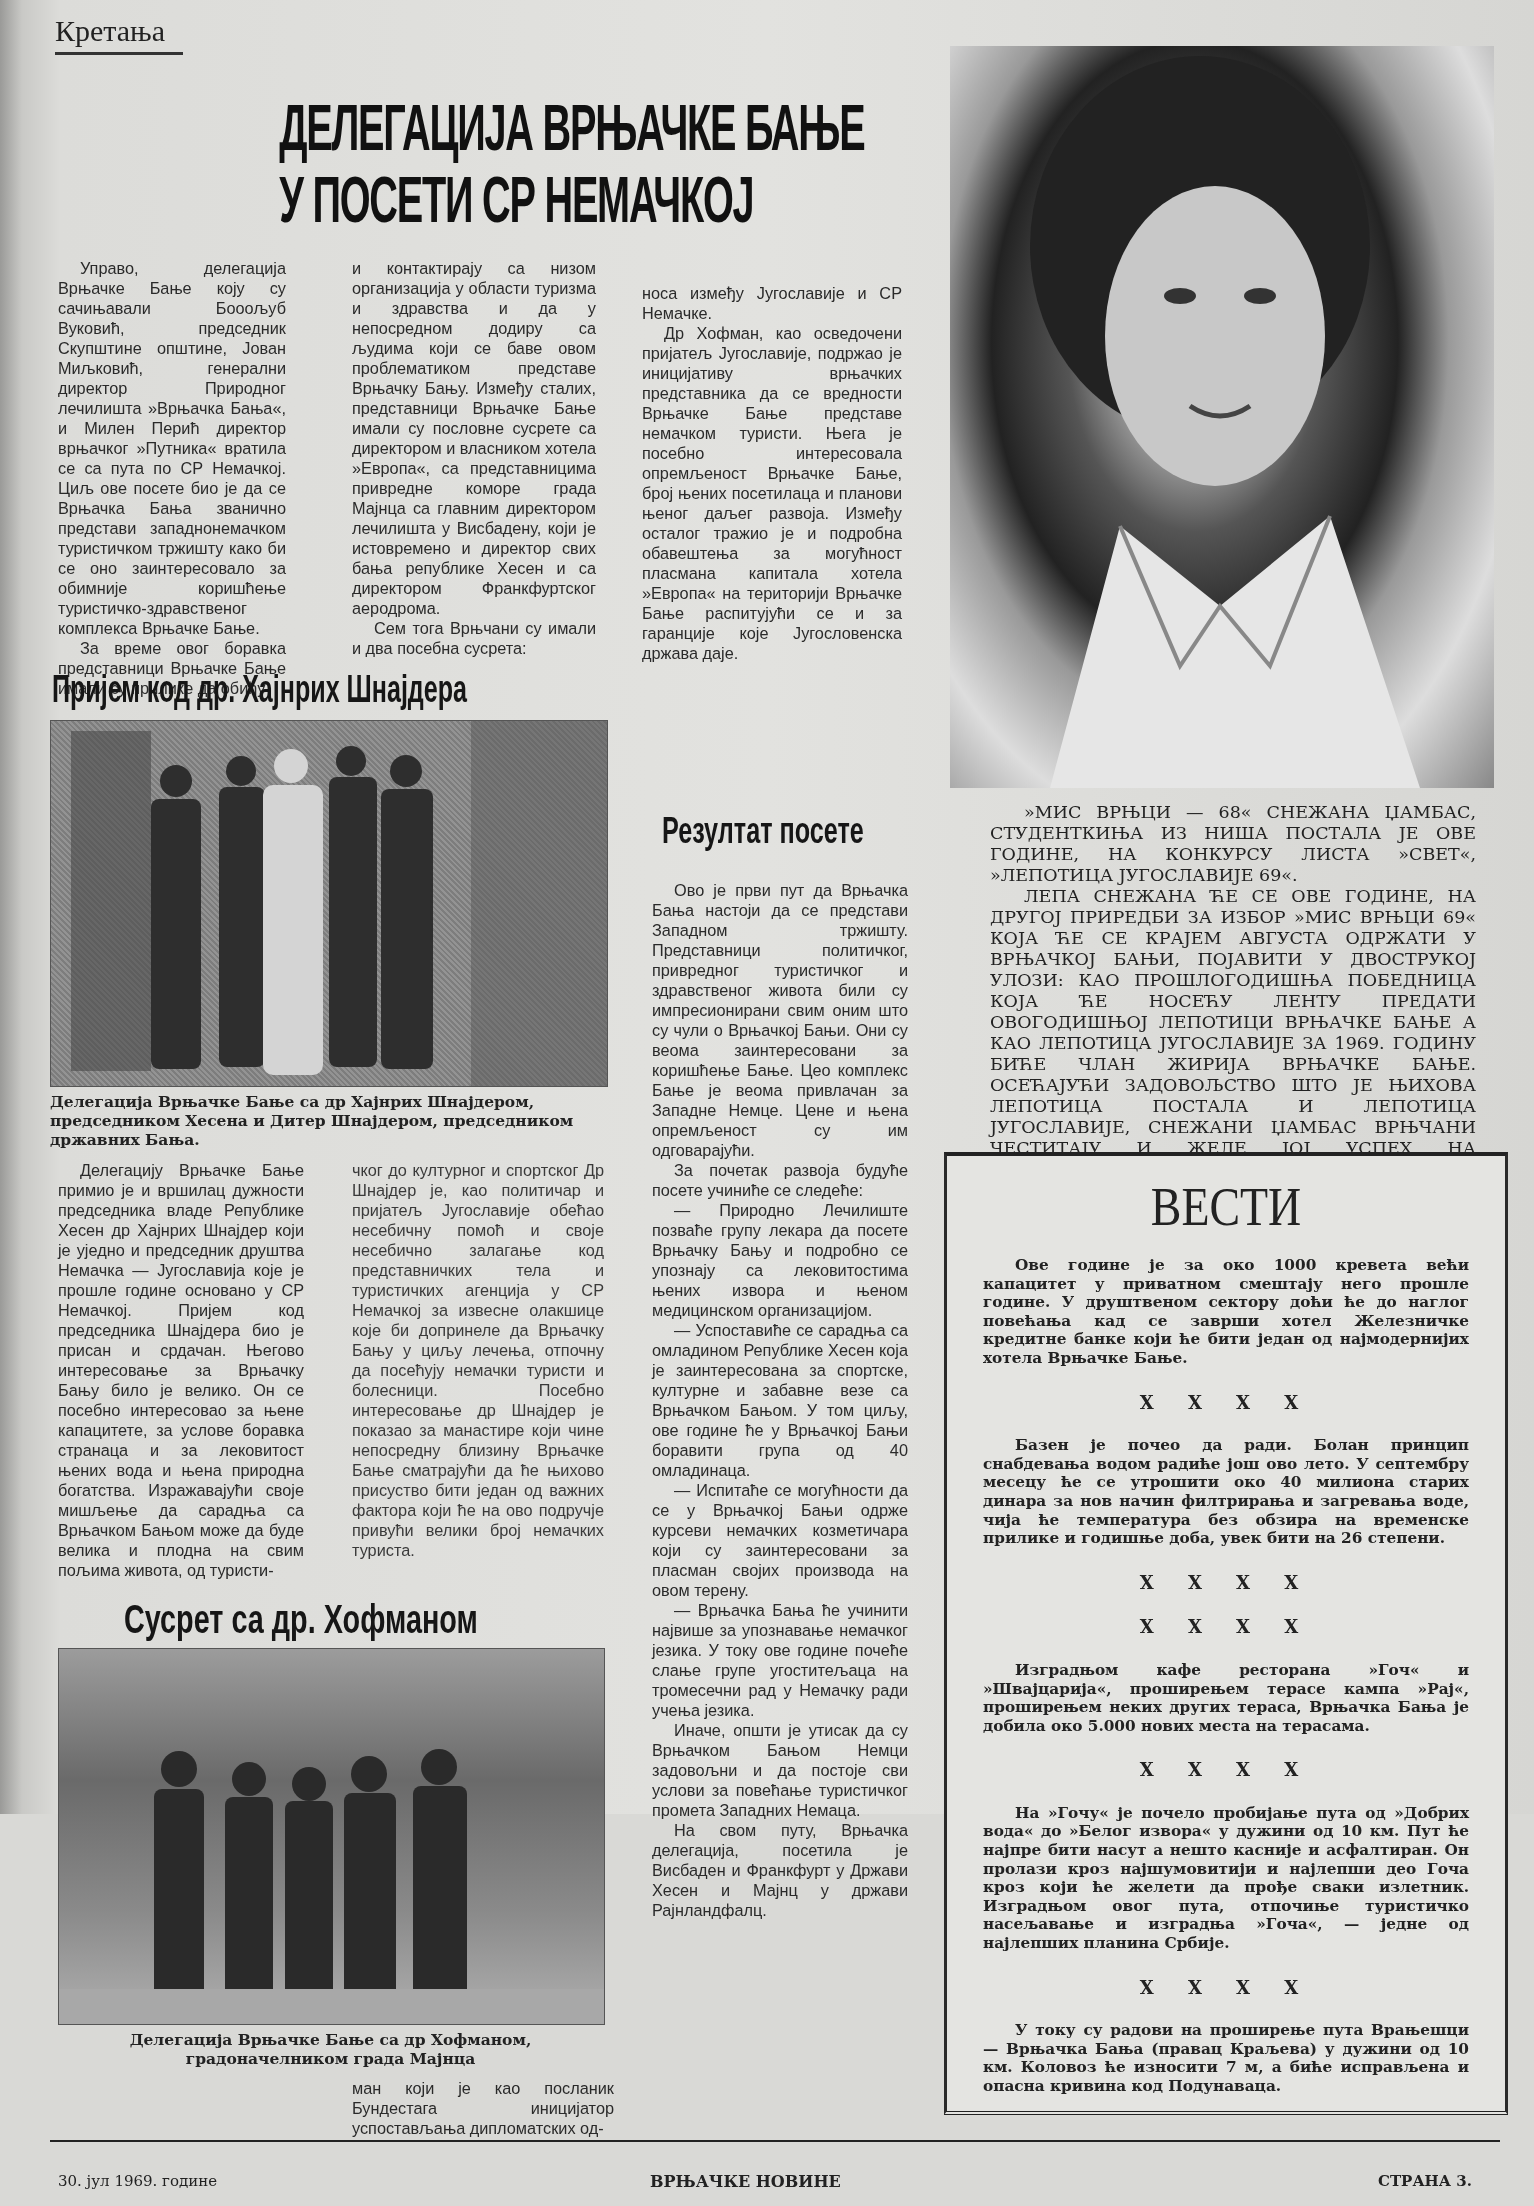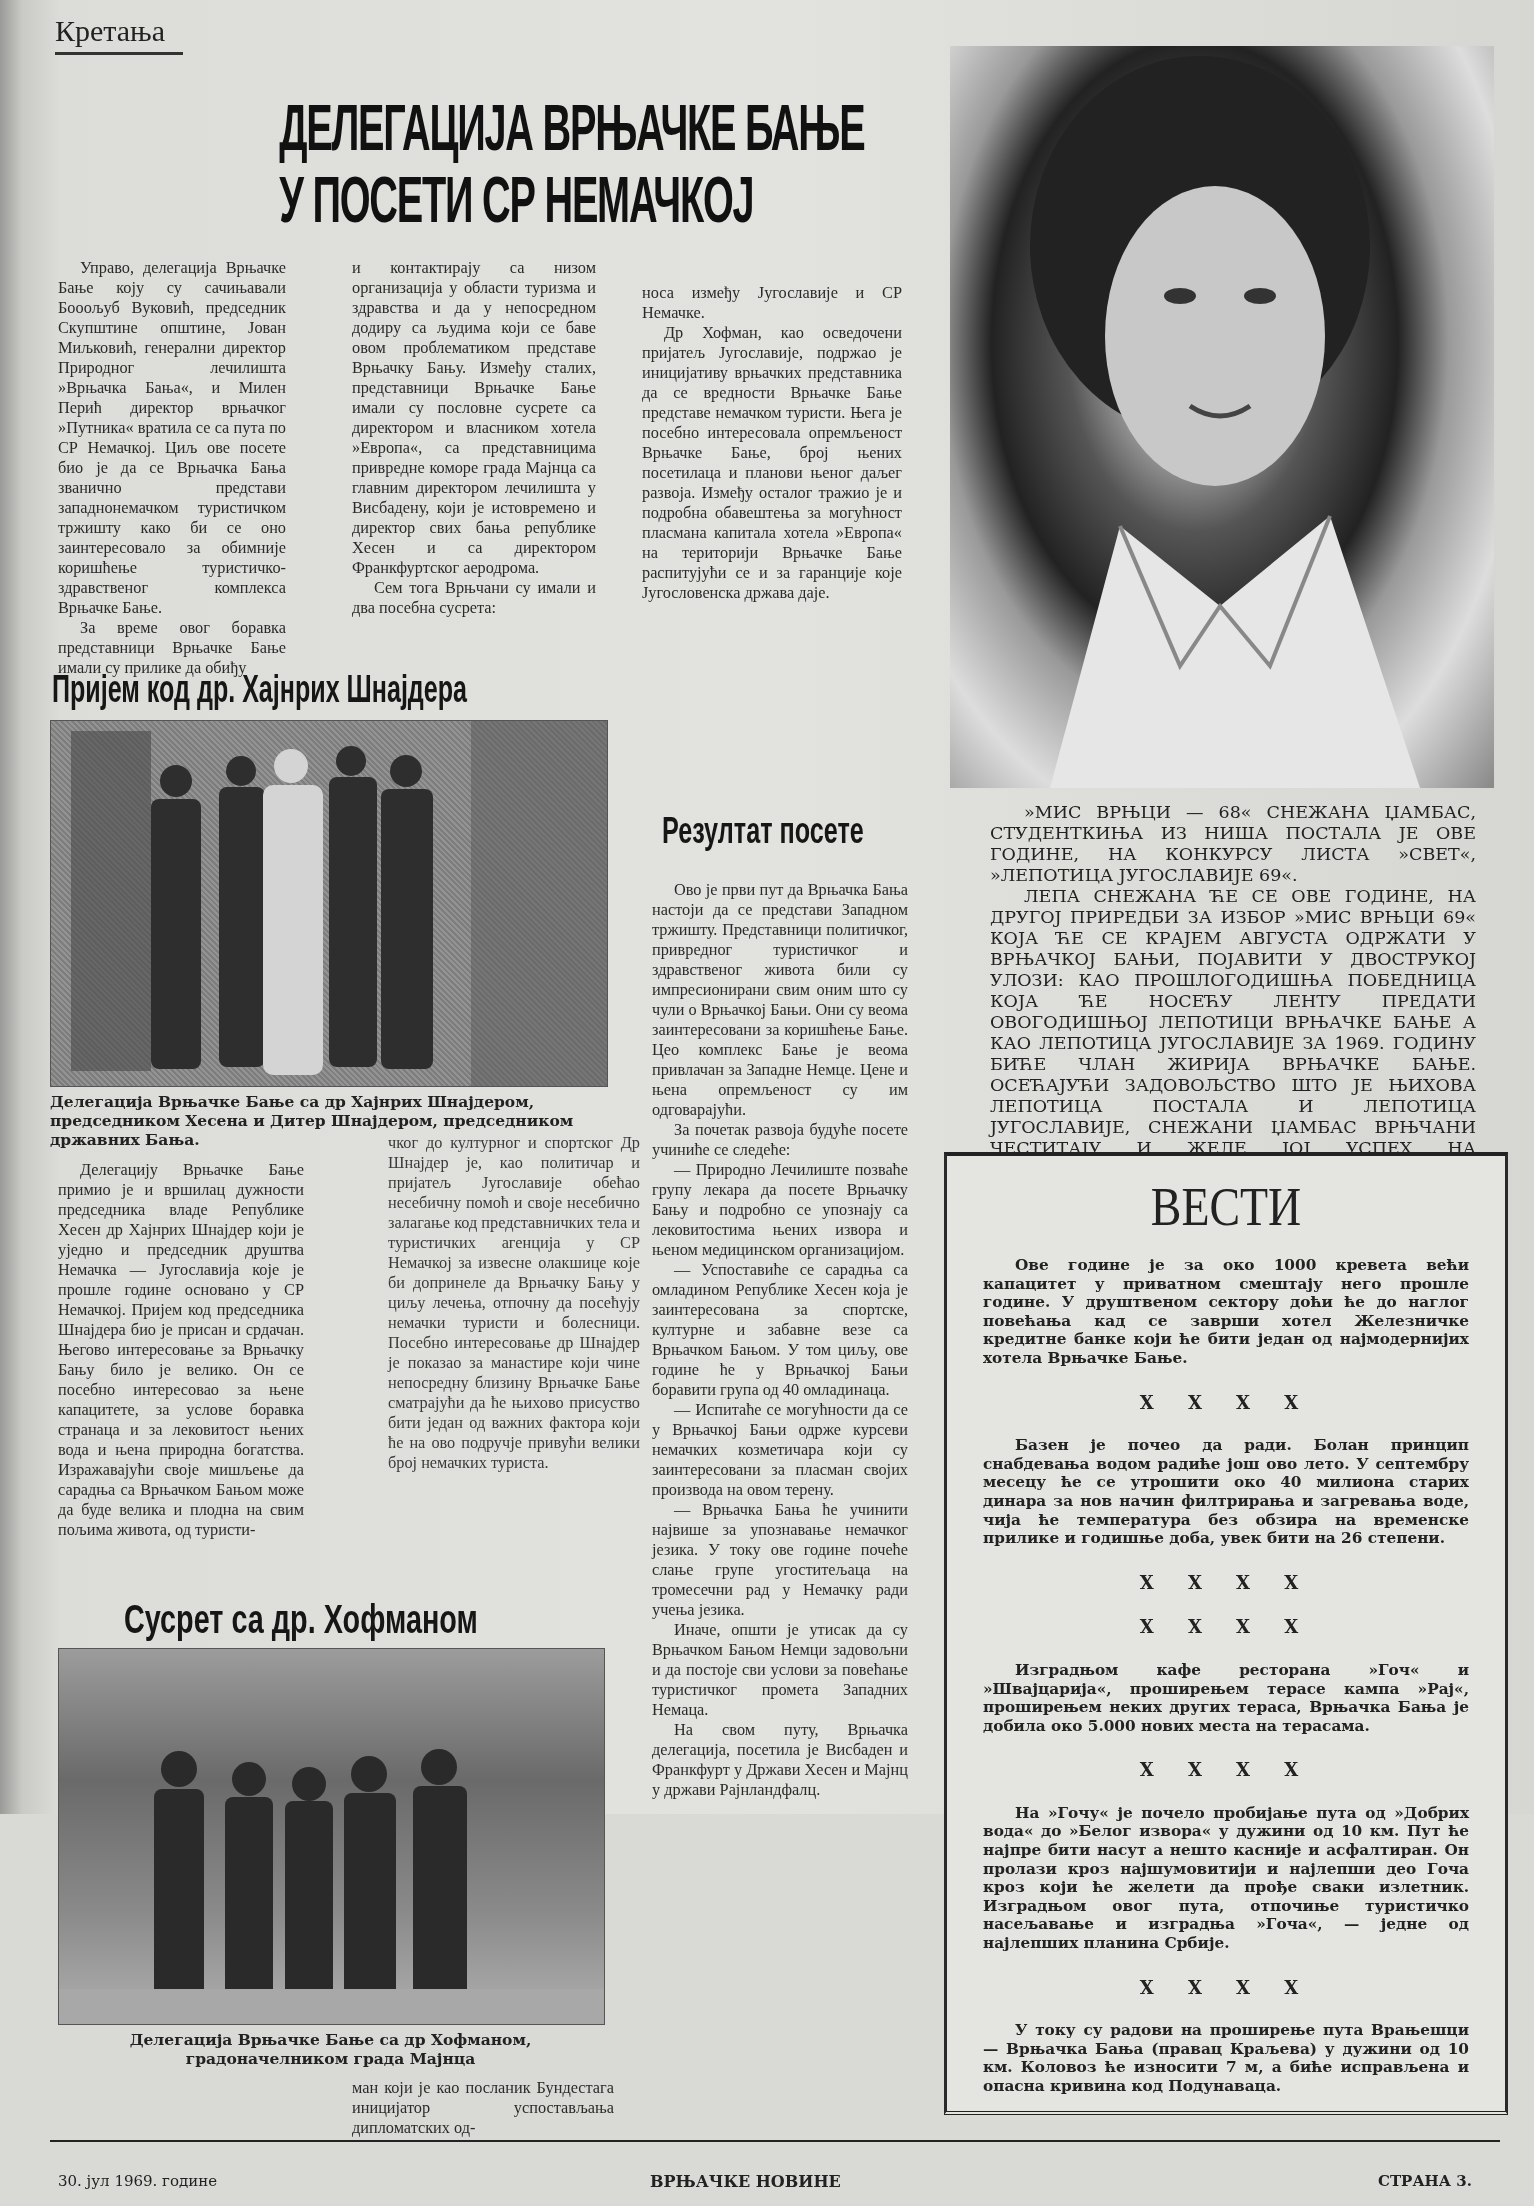--- a/index.html
+++ b/index.html
@@ -6,21 +6,21 @@
   body{width:1534px;height:2206px;background:#d9d9d6;position:relative;overflow:hidden;
        font-family:"DejaVu Serif",serif;color:#1c1c1c;}
   .page{position:absolute;left:0;top:0;width:1534px;height:1814px;
         background:linear-gradient(90deg,#9a9a98 0,#c9c9c6 22px,#dcdcd9 60px,#e2e2df 50%,#d6d6d3 100%);}
   .abs{position:absolute;}
   .section-tag{left:55px;top:14px;font-family:"Liberation Serif",serif;font-size:30px;color:#222;
        border-bottom:3px solid #333;padding-bottom:4px;width:128px;}
   .headline{left:150px;top:92px;width:680px;text-align:center;font-family:"Liberation Sans",sans-serif;
        font-weight:bold;font-size:64px;line-height:72px;letter-spacing:-2px;transform:scaleX(0.62);
        transform-origin:center top;color:#111;white-space:nowrap;}
-  .col{font-family:Liberation Serif, serif;font-size:16.3px;line-height:20px;text-align:justify;color:#2a2a2a;}
+  .col{font-family:Liberation Sans, sans-serif;font-size:16.3px;line-height:20px;text-align:justify;color:#2a2a2a;}
   .col p{margin:0;text-indent:22px;}
   .subhead{font-family:"Liberation Sans",sans-serif;font-weight:bold;color:#161616;white-space:nowrap;
        transform-origin:left top;}
   .photo{background:repeating-linear-gradient(45deg,#777 0 2px,#999 2px 4px);
        border:1px solid #555;}
   .photo .people{position:absolute;left:0;right:0;bottom:0;}
   .caption{font-family:"DejaVu Serif",serif;font-weight:bold;font-size:15.5px;line-height:19px;color:#222;text-align:center;}
   .portrait{background:radial-gradient(ellipse at 45% 40%,#bbb 0 14%,#555 30%,#222 48%,#999 60%,#ddd 78%,#888 100%);}
   .mis{font-family:"DejaVu Serif",serif;font-size:17.5px;line-height:21px;color:#222;text-align:justify;}
   .mis p{margin:0;text-indent:34px;}
@@ -80,21 +80,21 @@
           <rect x="330" y="68" width="52" height="280" rx="8"></rect>
       </g>
       <rect x="420" y="0" width="136" height="365" fill="#5a5a5a" opacity="0.5"></rect>
     </svg>
   </div>
   <div class="abs caption" style="left:50px;top:1092px;width:556px;text-align:left;">Делегација Врњачке Бање са др Хајнрих Шнајдером, председником Хесена и Дитер Шнајдером, председником државних Бања.</div>
 
   <div class="abs col" style="left:58px;top:1160px;width:246px;">
     <p>Делегацију Врњачке Бање примио је и вршилац дужности председника владе Републике Хесен др Хајнрих Шнајдер који је уједно и председник друштва Немачка — Југославија које је прошле године основано у СР Немачкој. Пријем код председника Шнајдера био је присан и срдачан. Његово интересовање за Врњачку Бању било је велико. Он се посебно интересовао за њене капацитете, за услове боравка странаца и за лековитост њених вода и њена природна богатства. Изражавајући своје мишљење да сарадња са Врњачком Бањом може да буде велика и плодна на свим пољима живота, од туристи-</p>
   </div>
-  <div class="abs col" style="left:352px;top:1133px;width:252px;color:#3a3a3a;margin-left:36px;">
+  <div class="abs col" style="left:352px;top:1160px;width:252px;color:#3a3a3a;">
     <p style="text-indent:0">чког до културног и спортског Др Шнајдер је, као политичар и пријатељ Југославије обећао несебичну помоћ и своје несебично залагање код представничких тела и туристичких агенција у СР Немачкој за извесне олакшице које би допринеле да Врњачку Бању у циљу лечења, отпочну да посећују немачки туристи и болесници. Посебно интересовање др Шнајдер је показао за манастире који чине непосредну близину Врњачке Бање сматрајући да ће њихово присуство бити један од важних фактора који ће на ово подручје привући велики број немачких туриста.</p>
   </div>
 
   <div class="abs subhead" style="left:124px;top:1597px;font-size:40px;transform:scaleX(0.72);">Сусрет са др. Хофманом</div>
 
   <div class="abs photo" style="left:58px;top:1648px;width:545px;height:375px;background:linear-gradient(180deg,#9c9c9c 0,#6a6a6a 35%,#8a8a8a 70%,#b0b0b0 100%);">
     <svg class="people" width="545" height="375" viewBox="0 0 545 375">
       <g fill="#2a2a2a">
         <circle cx="120" cy="120" r="18"></circle>
           <rect x="95" y="140" width="50" height="220" rx="8"></rect>

